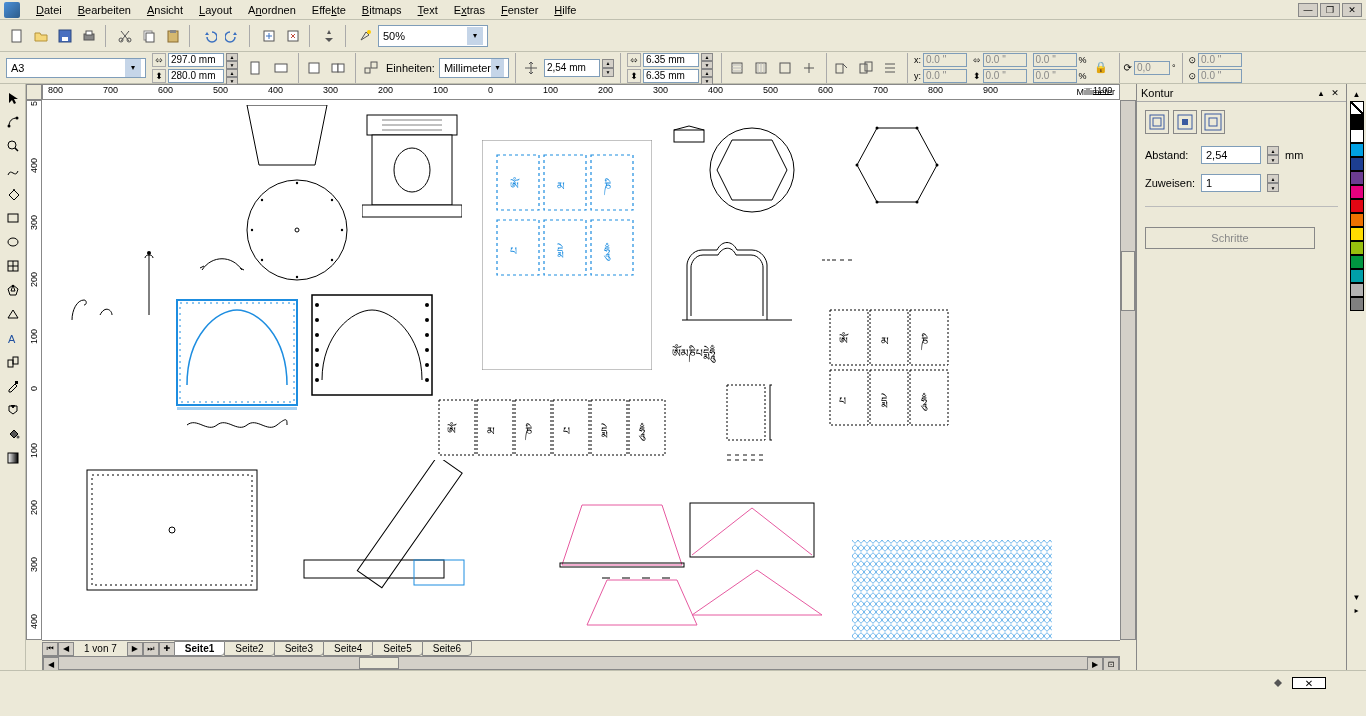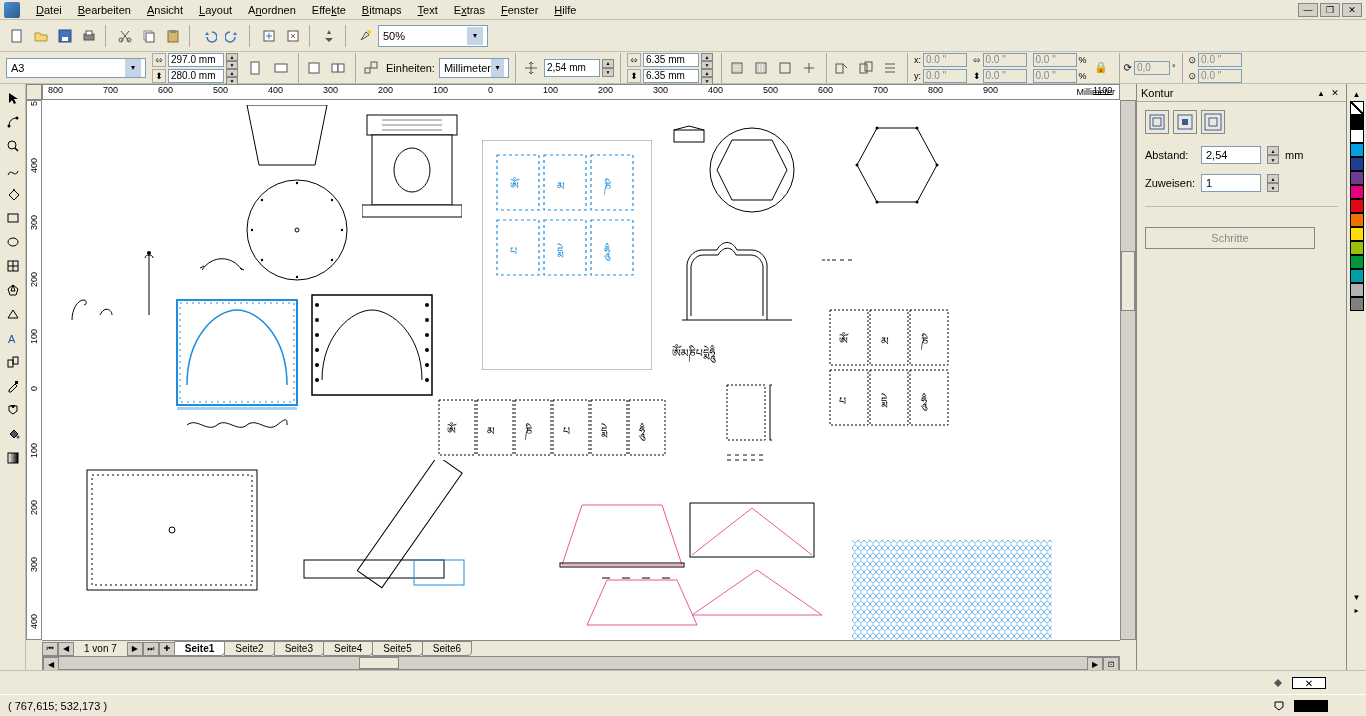--- a/index.html
+++ b/index.html
@@ -839,23 +839,13 @@
   <div class="status-tools">
     <div>
         <svg width="14" height="14">
           <path d="M4 7l4-4 4 4-4 4z" fill="#555"></path>
         </svg>
       </div>
     <div class="fill-stroke">
       <div class="fs-box fs-none"></div>
     </div>
   </div>
-  <div class="status-coords" style="display:flex;align-items:center;">
-    <span>( 767,615; 532,173 )</span>
-    <div style="flex:1"></div>
-    <div style="margin-right:8px">
-        <svg width="14" height="14">
-          <path d="M3 3l8 0 0 5-4 3-4-3z" fill="none" stroke="#000"></path>
-        </svg>
-      </div>
-    <div class="fs-box fs-black" style="margin-right:30px"></div>
-  </div>
 </div>
 
 </body></html>

